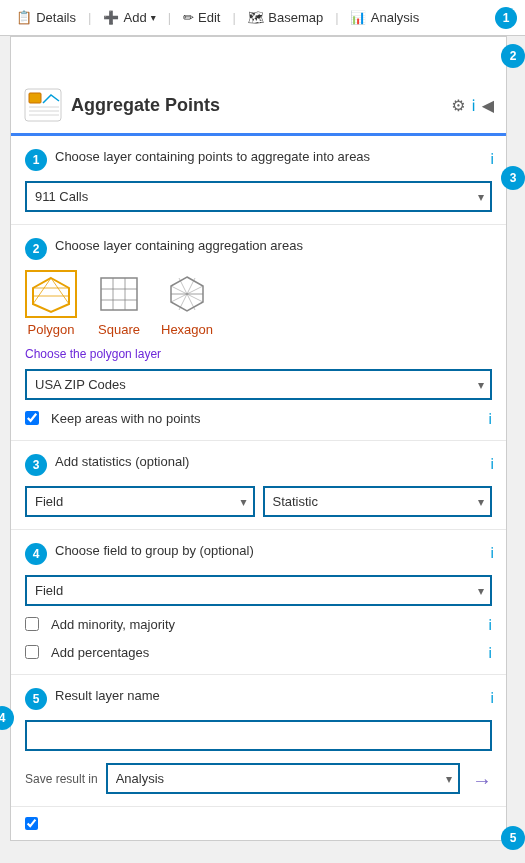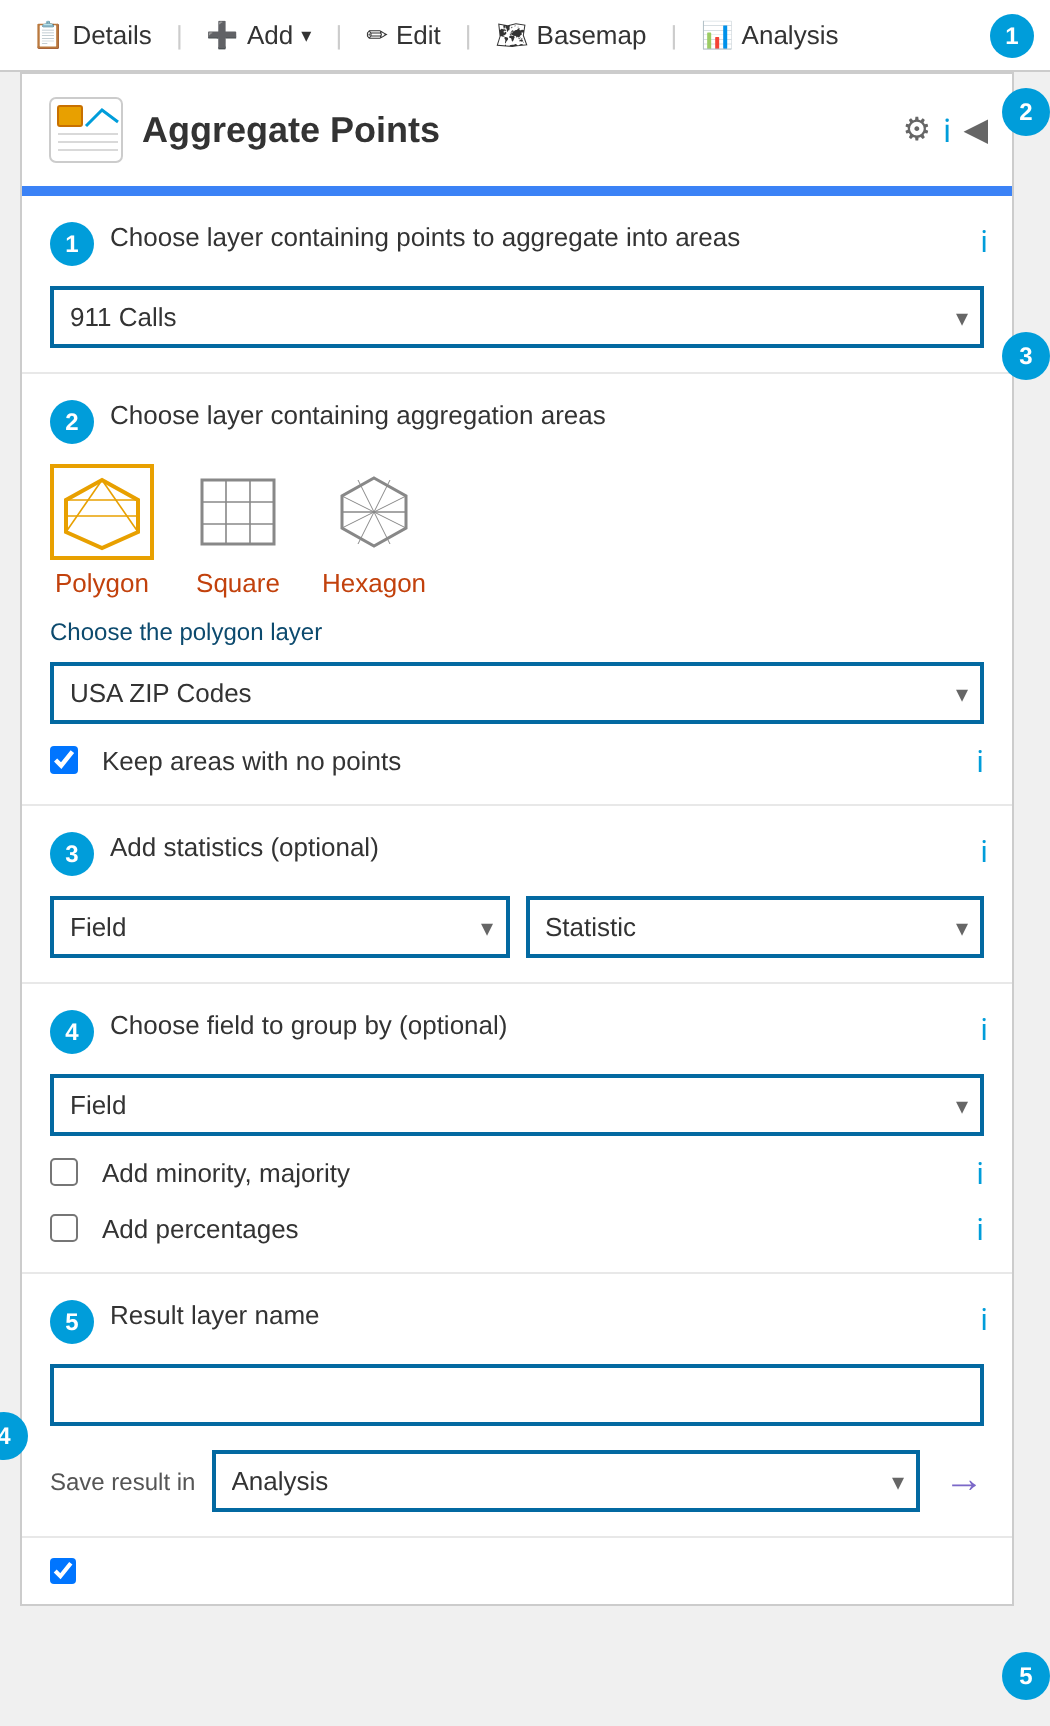--- a/index.html
+++ b/index.html
@@ -53,22 +53,23 @@
       background: #fff;
       margin: 0;
       border: 1px solid #ccc;
       width: 100%;
       position: relative;
     }
     .panel-header {
       display: flex;
       align-items: center;
       padding: 10px 12px;
-      border-bottom: 5px solid #3b82f6;
+      border-bottom: 3px solid #3b82f6;
       gap: 8px;
+      margin-top: 40px;
     }
     .panel-title {
       font-size: 18px;
       font-weight: bold;
       color: #333;
       flex: 1;
     }
     .panel-header-icons {
       display: flex;
       align-items: center;
@@ -172,21 +173,21 @@
     }
     .shape-icon-box.selected {
       border: 2px solid #e8a000;
     }
     .shape-label {
       font-size: 13px;
       color: #c2410c;
     }
     .polygon-hint {
       font-size: 12px;
-      color: #0c4a6e;
+      color: #6d28d9;
       margin-bottom: 8px;
     }
     .checkbox-row {
       display: flex;
       align-items: center;
       gap: 12px;
       margin-top: 8px;
       position: relative;
     }
     .checkbox-row label {

